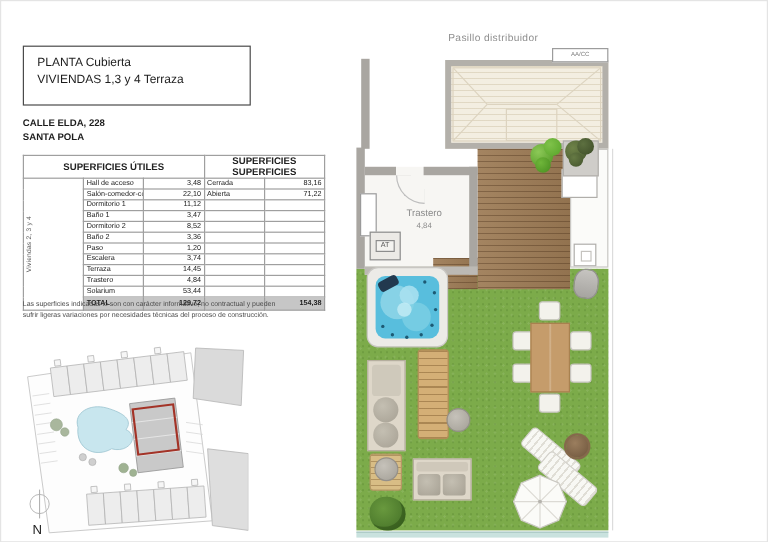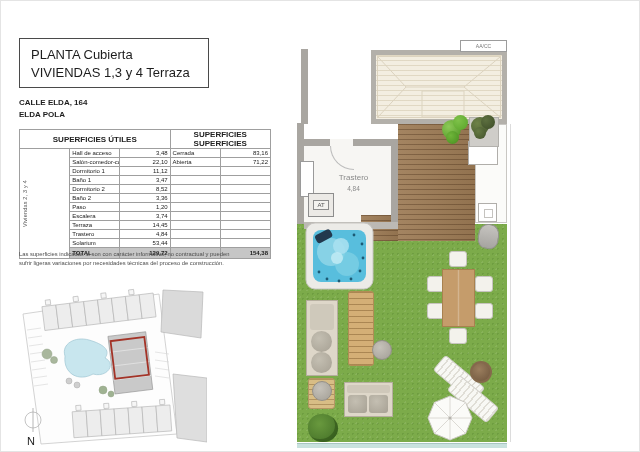--- a/index.html
+++ b/index.html
@@ -3,21 +3,21 @@
 <meta charset="utf-8">
 <style>
   html,body{margin:0;padding:0;background:#fff;}
   .page{position:relative;width:640px;height:452px;background:#fff;overflow:hidden;
         border:1px solid #e4e4e4;box-sizing:border-box;
         font-family:"Liberation Sans","DejaVu Sans",sans-serif;color:#222;}
   .abs{position:absolute;}
 
   
   .title-box{left:18px;top:37px;width:190px;height:50px;border:1.5px solid #4a4a4a;
-             padding:7px 0 0 11px;box-sizing:border-box;font-size:13px;line-height:1.4;color:#1d1d1d;}
+             padding:7px 0 0 11px;box-sizing:border-box;font-size:10px;line-height:1.4;color:#1d1d1d;}
   .address{left:18px;top:96px;font-size:8px;font-weight:bold;line-height:1.45;color:#1d1d1d;}
 
   table.areas{left:18px;top:128px;position:absolute;border-collapse:collapse;table-layout:fixed;
               width:252px;font-size:6px;color:#222;padding-left:26px;}
   table.areas td,table.areas th{border:0.6px solid #9f9f9f;padding:0 2px;height:8px;overflow:hidden;white-space:nowrap;}
   table.areas{border:1px solid #3c3c3c;}
   th.hdr{font-size:8px;font-weight:bold;height:23px;text-align:center;border:1px solid #3c3c3c;line-height:1.15;}
   td.side{width:13px;border:0.6px solid #9f9f9f;background:#fff;}
   .side-label{writing-mode:vertical-rl;transform:rotate(180deg);font-size:5.5px;color:#555;
               width:100%;text-align:center;letter-spacing:0.2px;}
@@ -118,22 +118,22 @@
 <body>
 
 <div class="page">
 
   <div class="abs title-box">
     <div>PLANTA Cubierta</div>
     <div>VIVIENDAS 1,3 y 4 Terraza</div>
   </div>
 
   <div class="abs address">
-    <div>CALLE ELDA, 164</div>
-    <div>ELDA POLA</div>
+    <div>CALLE ELDA, 228</div>
+    <div>SANTA POLA</div>
   </div>
 
   <table class="areas">
     <tbody>
         <tr>
       <th class="hdr" colspan="3">SUPERFICIES ÚTILES</th>
       <th class="hdr" colspan="2">
         <span style="display:block">SUPERFICIES</span>
         <span style="display:block">SUPERFICIES</span>
       </th>
@@ -288,20 +288,21 @@
       <circle cx="104" cy="112" r="3" fill="#9fb292" stroke="#94a489" stroke-width="0.5"></circle>
     </g>
 
     <g>
       <line x1="26" y1="126" x2="26" y2="150" stroke="#999" stroke-width="0.7"></line>
       <circle cx="26" cy="138" r="8" fill="none" stroke="#ababab" stroke-width="0.7"></circle>
       <text x="20" y="163" font-size="11" fill="#222"><tspan id="north-tspan">N</tspan></text>
     </g>
   </svg>
 
+  <div class="abs corridor-label">Pasillo distribuidor</div>
   <div class="abs aacc-box">AA/CC</div>
 
   <div class="abs roof">
     <div class="roof-inner"></div>
     <svg style="position:absolute;inset:0;" width="126" height="64" viewBox="0 0 126 64">
       <g stroke="#dcd3bf" stroke-width="1" fill="none">
         <rect x="1.5" y="1.5" width="123" height="61"></rect>
         <line x1="2" y1="2" x2="30" y2="32"></line>
         <line x1="2" y1="62" x2="30" y2="32"></line>
         <line x1="30" y1="32" x2="88" y2="32"></line>

